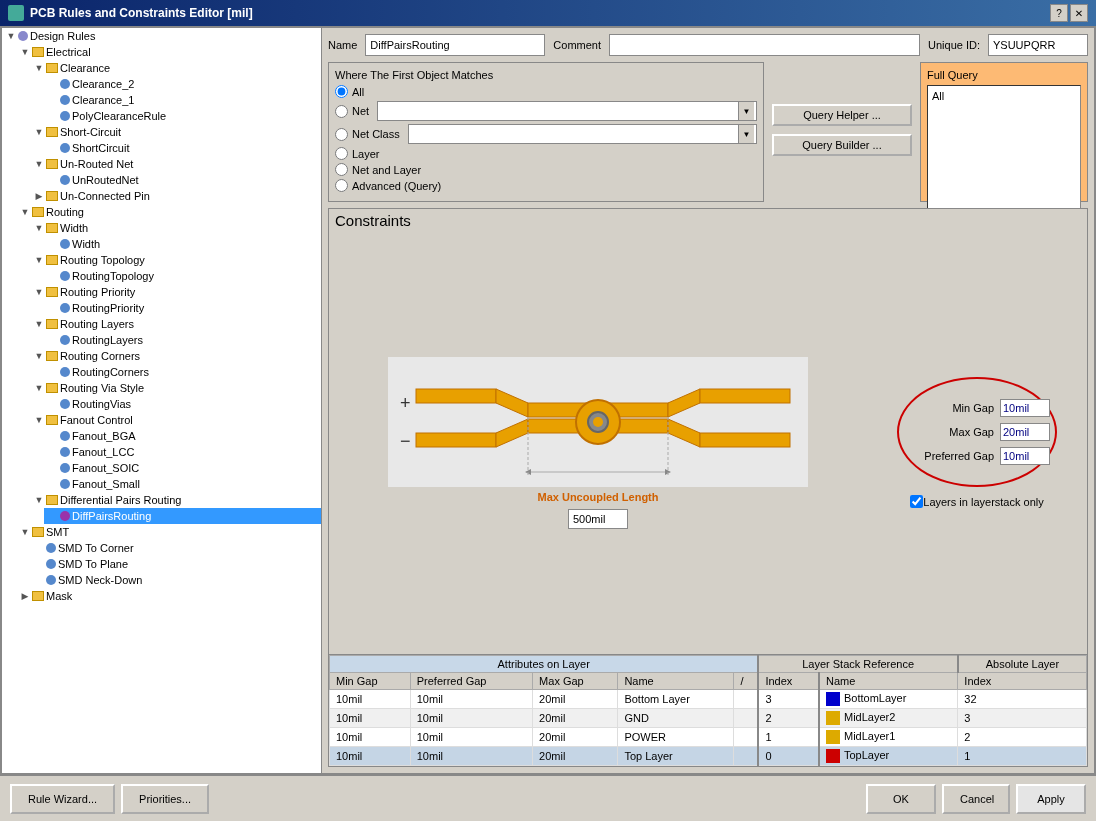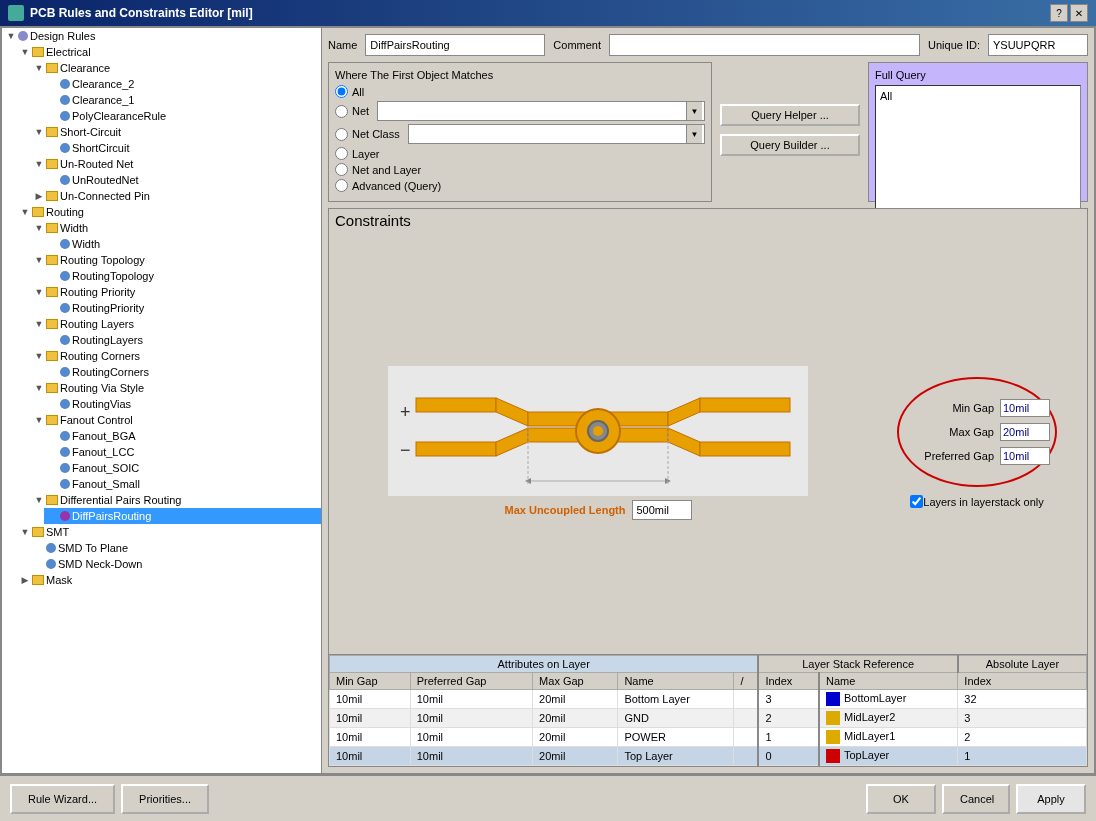--- a/index.html
+++ b/index.html
@@ -124,21 +124,21 @@
       justify-content: center;
       padding: 10px;
       position: relative;
     }
 
     
     .pcb-diagram { width: 420px; height: 130px; }
 
     .max-uncoupled {
       display: flex; align-items: center; gap: 6px;
-      font-size: 11px; margin-top: 4px;
+      font-size: 11px; margin-top: 4px; flex-direction: column;
     }
 
     
     .constraints-right {
       width: 220px;
       display: flex;
       flex-direction: column;
       align-items: center;
       justify-content: center;
       padding: 10px;
@@ -455,20 +455,25 @@
 
           <div class="tree-node">
             <span class="expander">▼</span>
             <span class="folder-icon"></span>
             <span class="label">SMT</span>
           </div>
           <div class="tree-indent">
             <div class="tree-node">
               <span class="expander">&nbsp;</span>
               <span class="small-icon"></span>
+              <span class="label">SMD To Corner</span>
+            </div>
+            <div class="tree-node">
+              <span class="expander">&nbsp;</span>
+              <span class="small-icon"></span>
               <span class="label">SMD To Plane</span>
             </div>
             <div class="tree-node">
               <span class="expander">&nbsp;</span>
               <span class="small-icon"></span>
               <span class="label">SMD Neck-Down</span>
             </div>
           </div>
 
           <div class="tree-node">
@@ -527,21 +532,21 @@
         <div class="radio-row">
           <input type="radio" name="match" style="">
           <span>Advanced (Query)</span>
         </div>
       </div>
 
       <div style="display:flex; flex-direction:column; gap:4px; justify-content:center;">
         <button class="query-btn">Query Helper ...</button>
         <button class="query-btn">Query Builder ...</button>
       </div>
-      <div style="border:1px solid #888; padding:6px; width:220px; background:#c4b5fd;">
+      <div style="border:1px solid #888; padding:6px; width:168px; background:#fdba74;">
         <div class="section-title">Full Query</div>
         <div class="full-query-box">
           <span>All</span>
         </div>
       </div>
     </div>
 
     <div class="constraints-section">
       <div class="constraints-title">Constraints</div>
       <div class="constraints-body">

